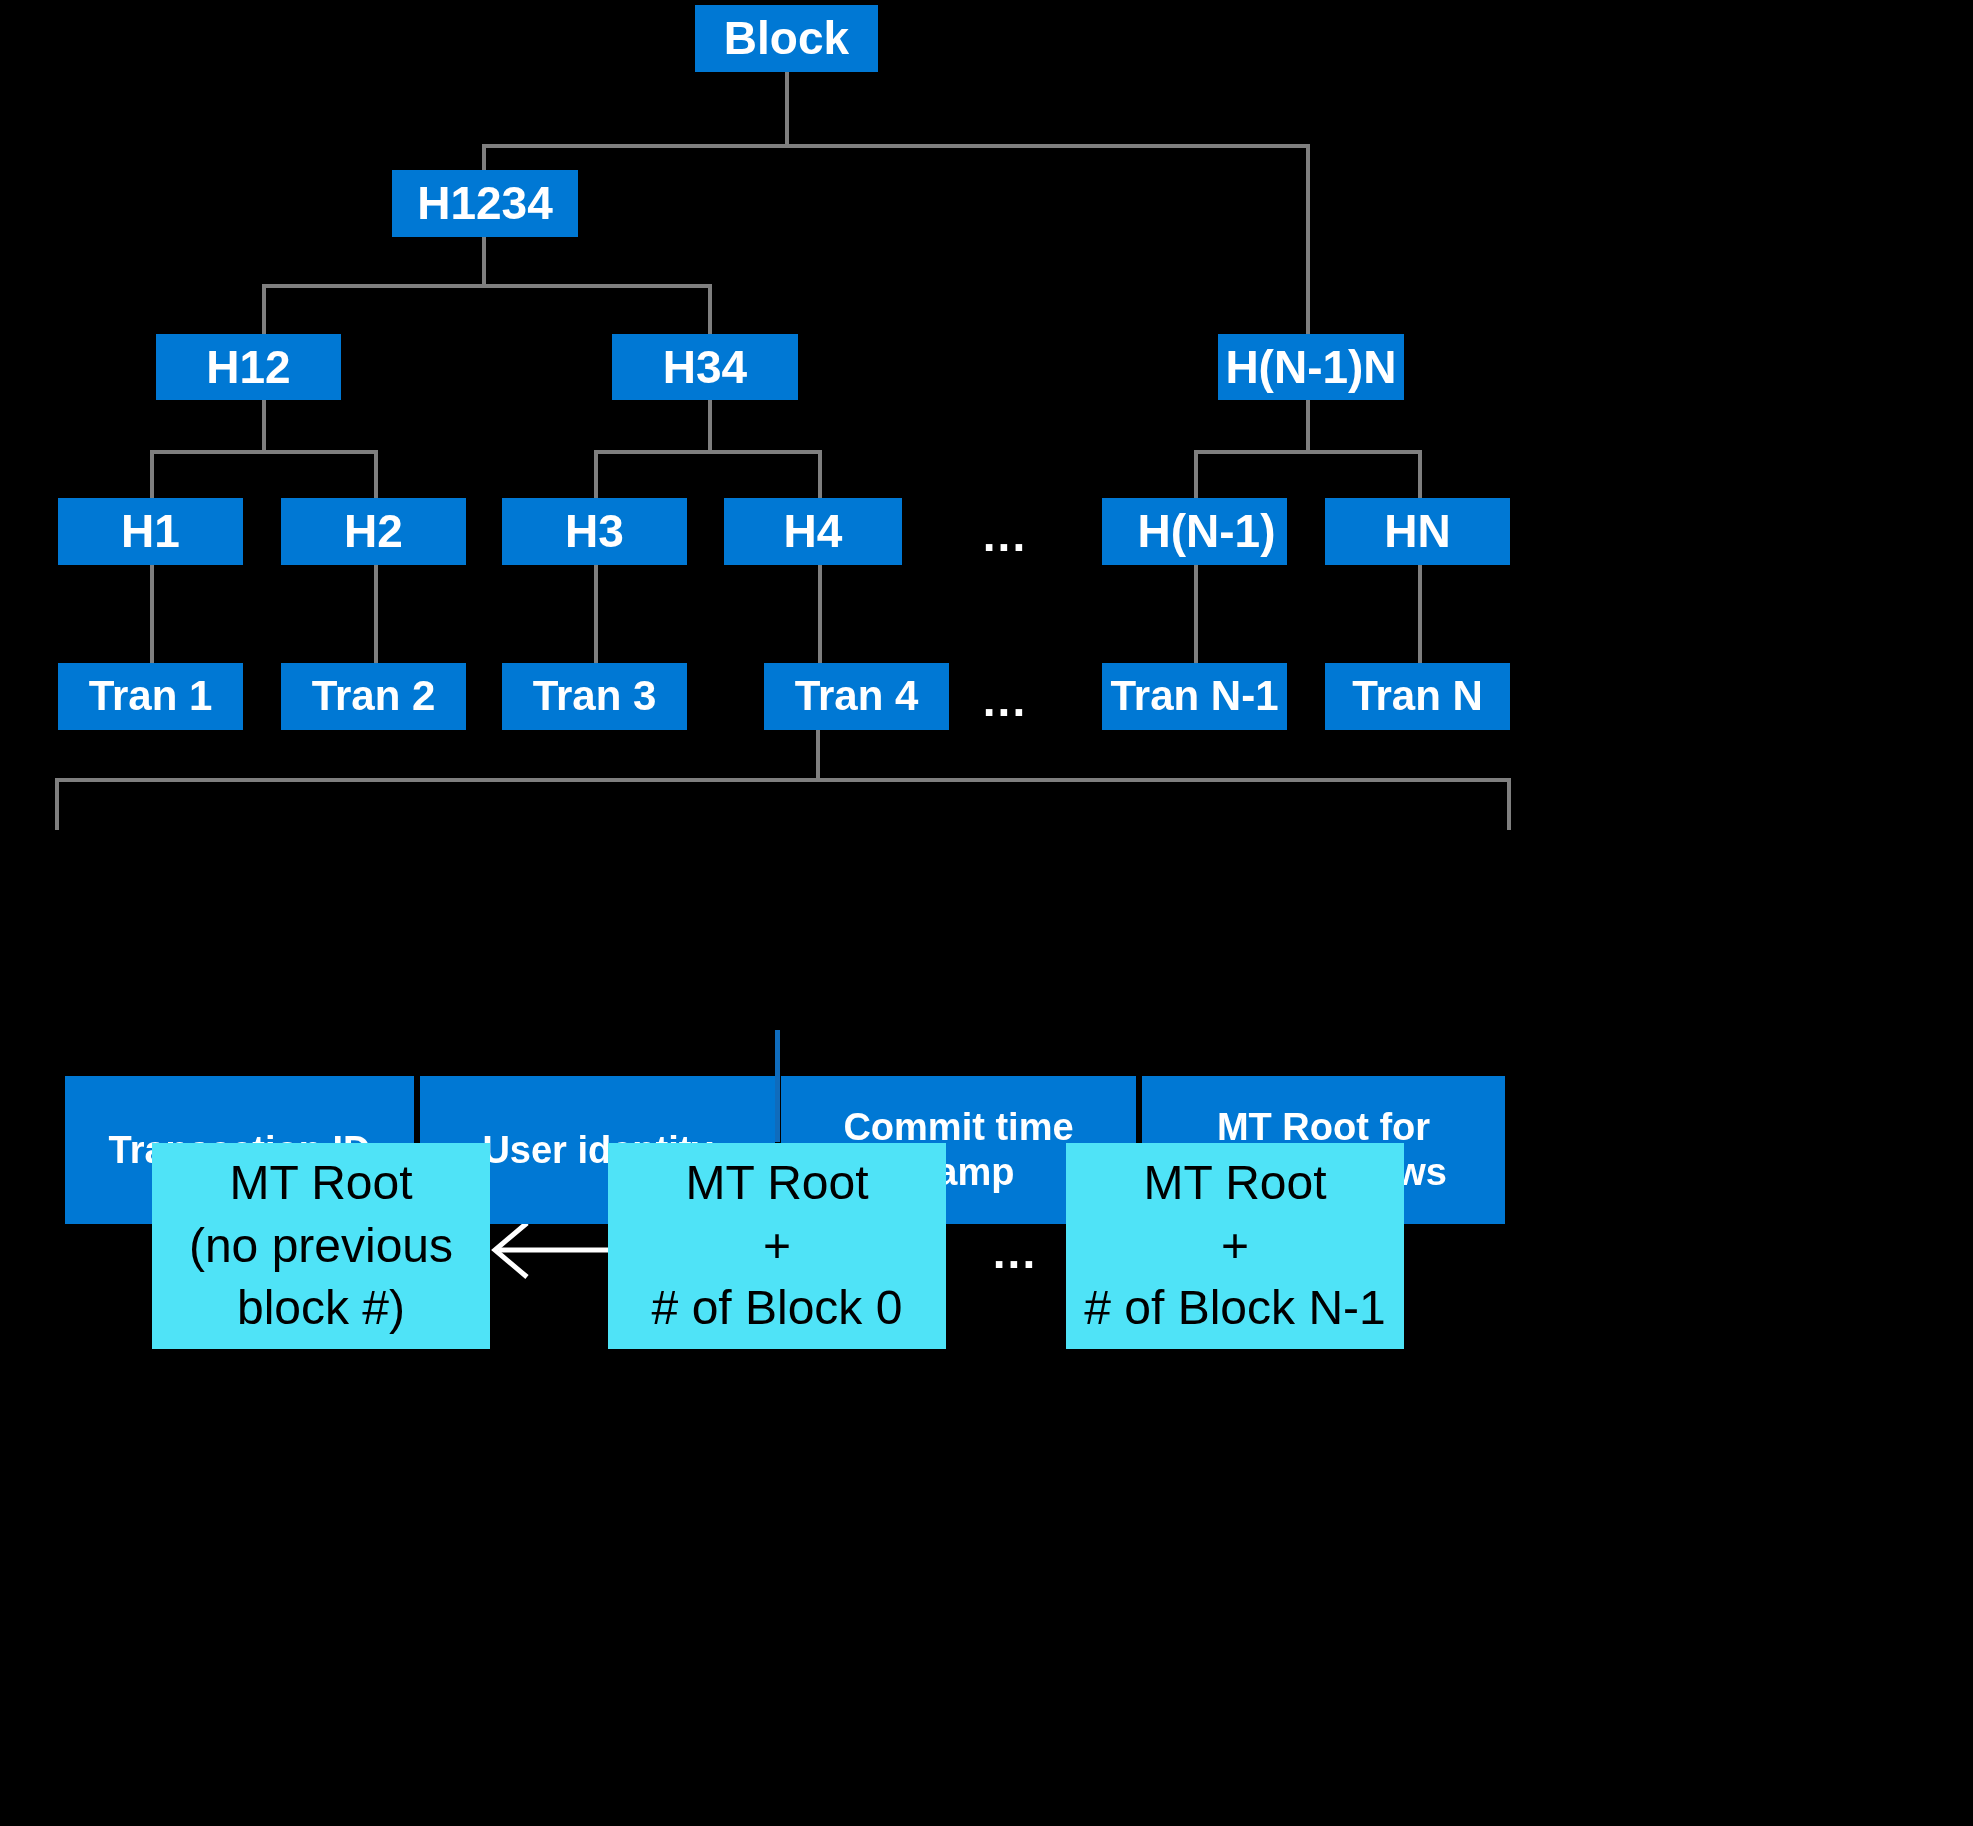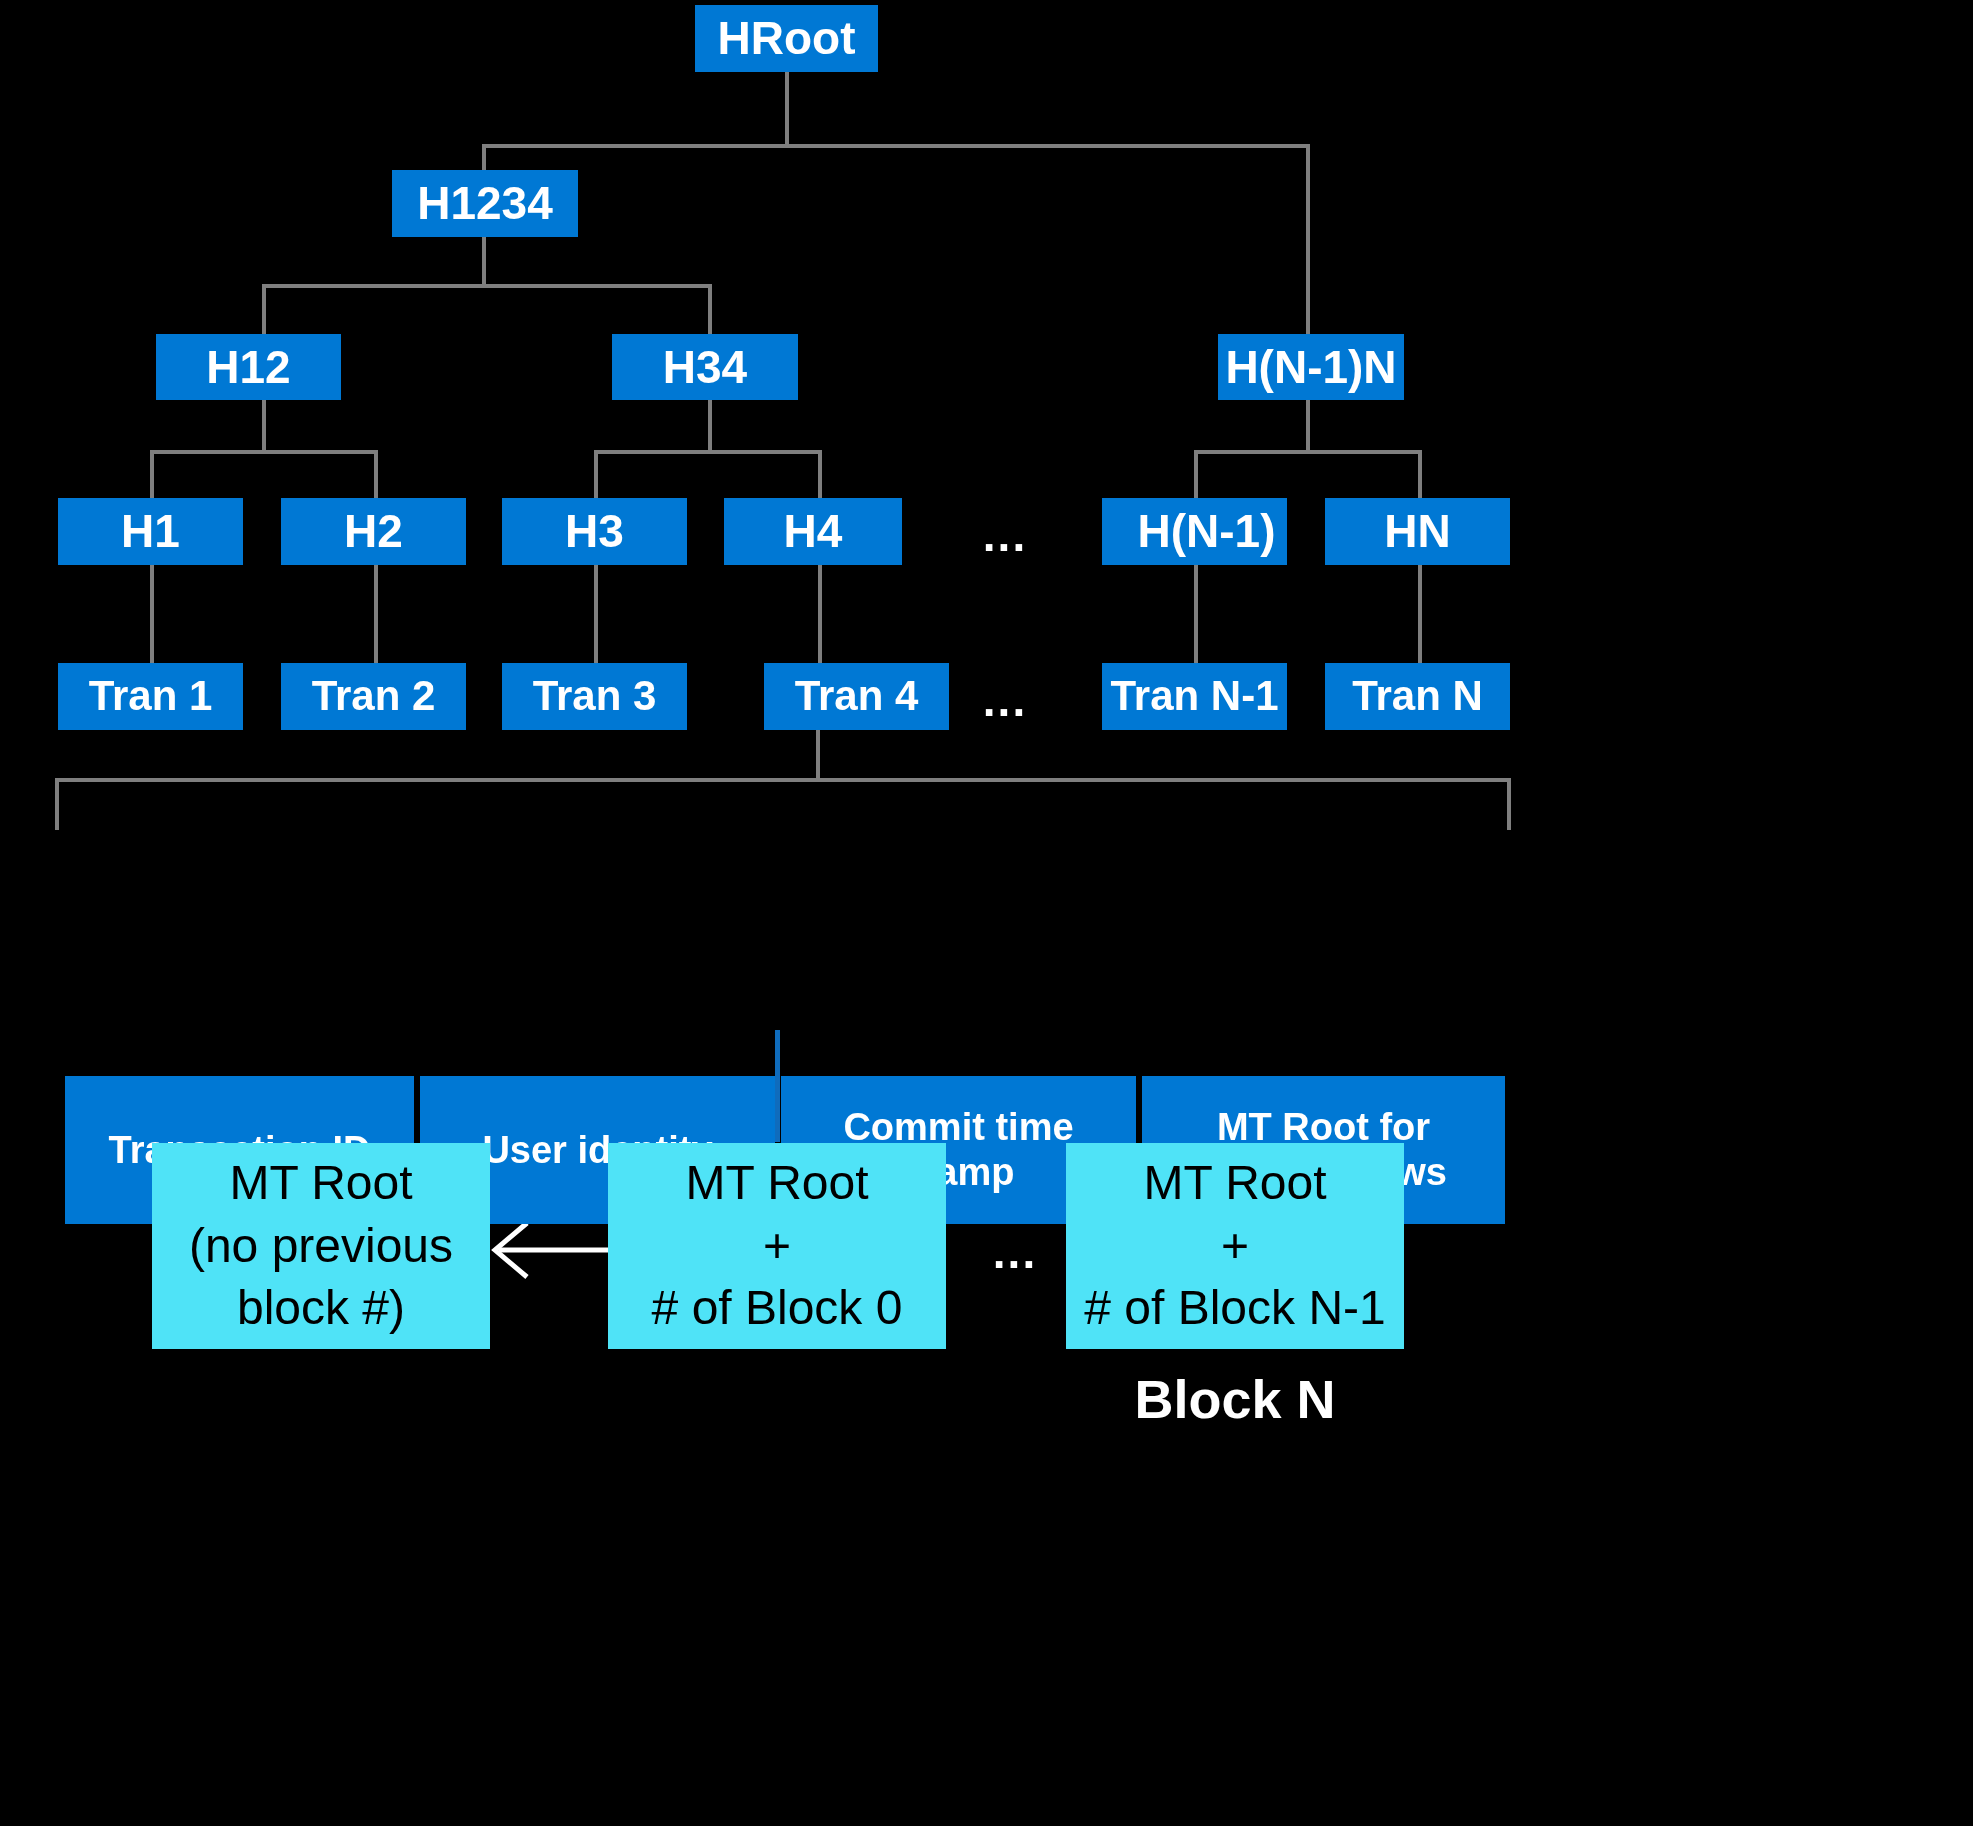--- a/index.html
+++ b/index.html
@@ -122,21 +122,21 @@
   <div class="ln v" style="left:55px;top:778px;height:52px;"></div>
   <div class="ln v" style="left:1507px;top:778px;height:52px;"></div>
 
   <div class="ln v blue" style="left:775px;top:1030px;height:112px;"></div>
 
   <svg class="arrow" style="left:485px;top:1215px;width:130px;height:70px;" viewBox="0 0 130 70">
     <line x1="128" y1="35" x2="14" y2="35" stroke="#FFFFFF" stroke-width="5"></line>
     <polyline points="42,8 10,35 42,62" fill="none" stroke="#FFFFFF" stroke-width="5"></polyline>
   </svg>
 
-  <div class="node root" style="left:695px;top:5px;width:183px;height:67px;">HRoot</div>
+  <div class="node root" style="left:695px;top:5px;width:183px;height:67px;">Block</div>
 
   <div class="node hash" style="left:392px;top:170px;width:186px;height:67px;">H1234</div>
 
   <div class="node hash" style="left:156px;top:334px;width:185px;height:66px;">H12</div>
   <div class="node hash" style="left:612px;top:334px;width:186px;height:66px;">H34</div>
   <div class="node hash" style="left:1218px;top:334px;width:186px;height:66px;">H(N-1)N</div>
 
   <div class="node hash" style="left:58px;top:498px;width:185px;height:67px;">H1</div>
   <div class="node hash" style="left:281px;top:498px;width:185px;height:67px;">H2</div>
   <div class="node hash" style="left:502px;top:498px;width:185px;height:67px;">H3</div>
@@ -166,15 +166,14 @@
 
   <div class="block" style="left:608px;top:1143px;width:338px;height:206px;">MT Root
 +
 # of Block 0</div>
 
   <div class="ellipsis dark" style="left:965px;top:1225px;width:100px;">...</div>
 
   <div class="block" style="left:1066px;top:1143px;width:338px;height:206px;">MT Root
 +
 # of Block N-1</div>
-  <div class="blocklabel" style="left:1066px;top:1368px;width:338px;">Block N</div>
 
 </div>
 
 </body></html>

